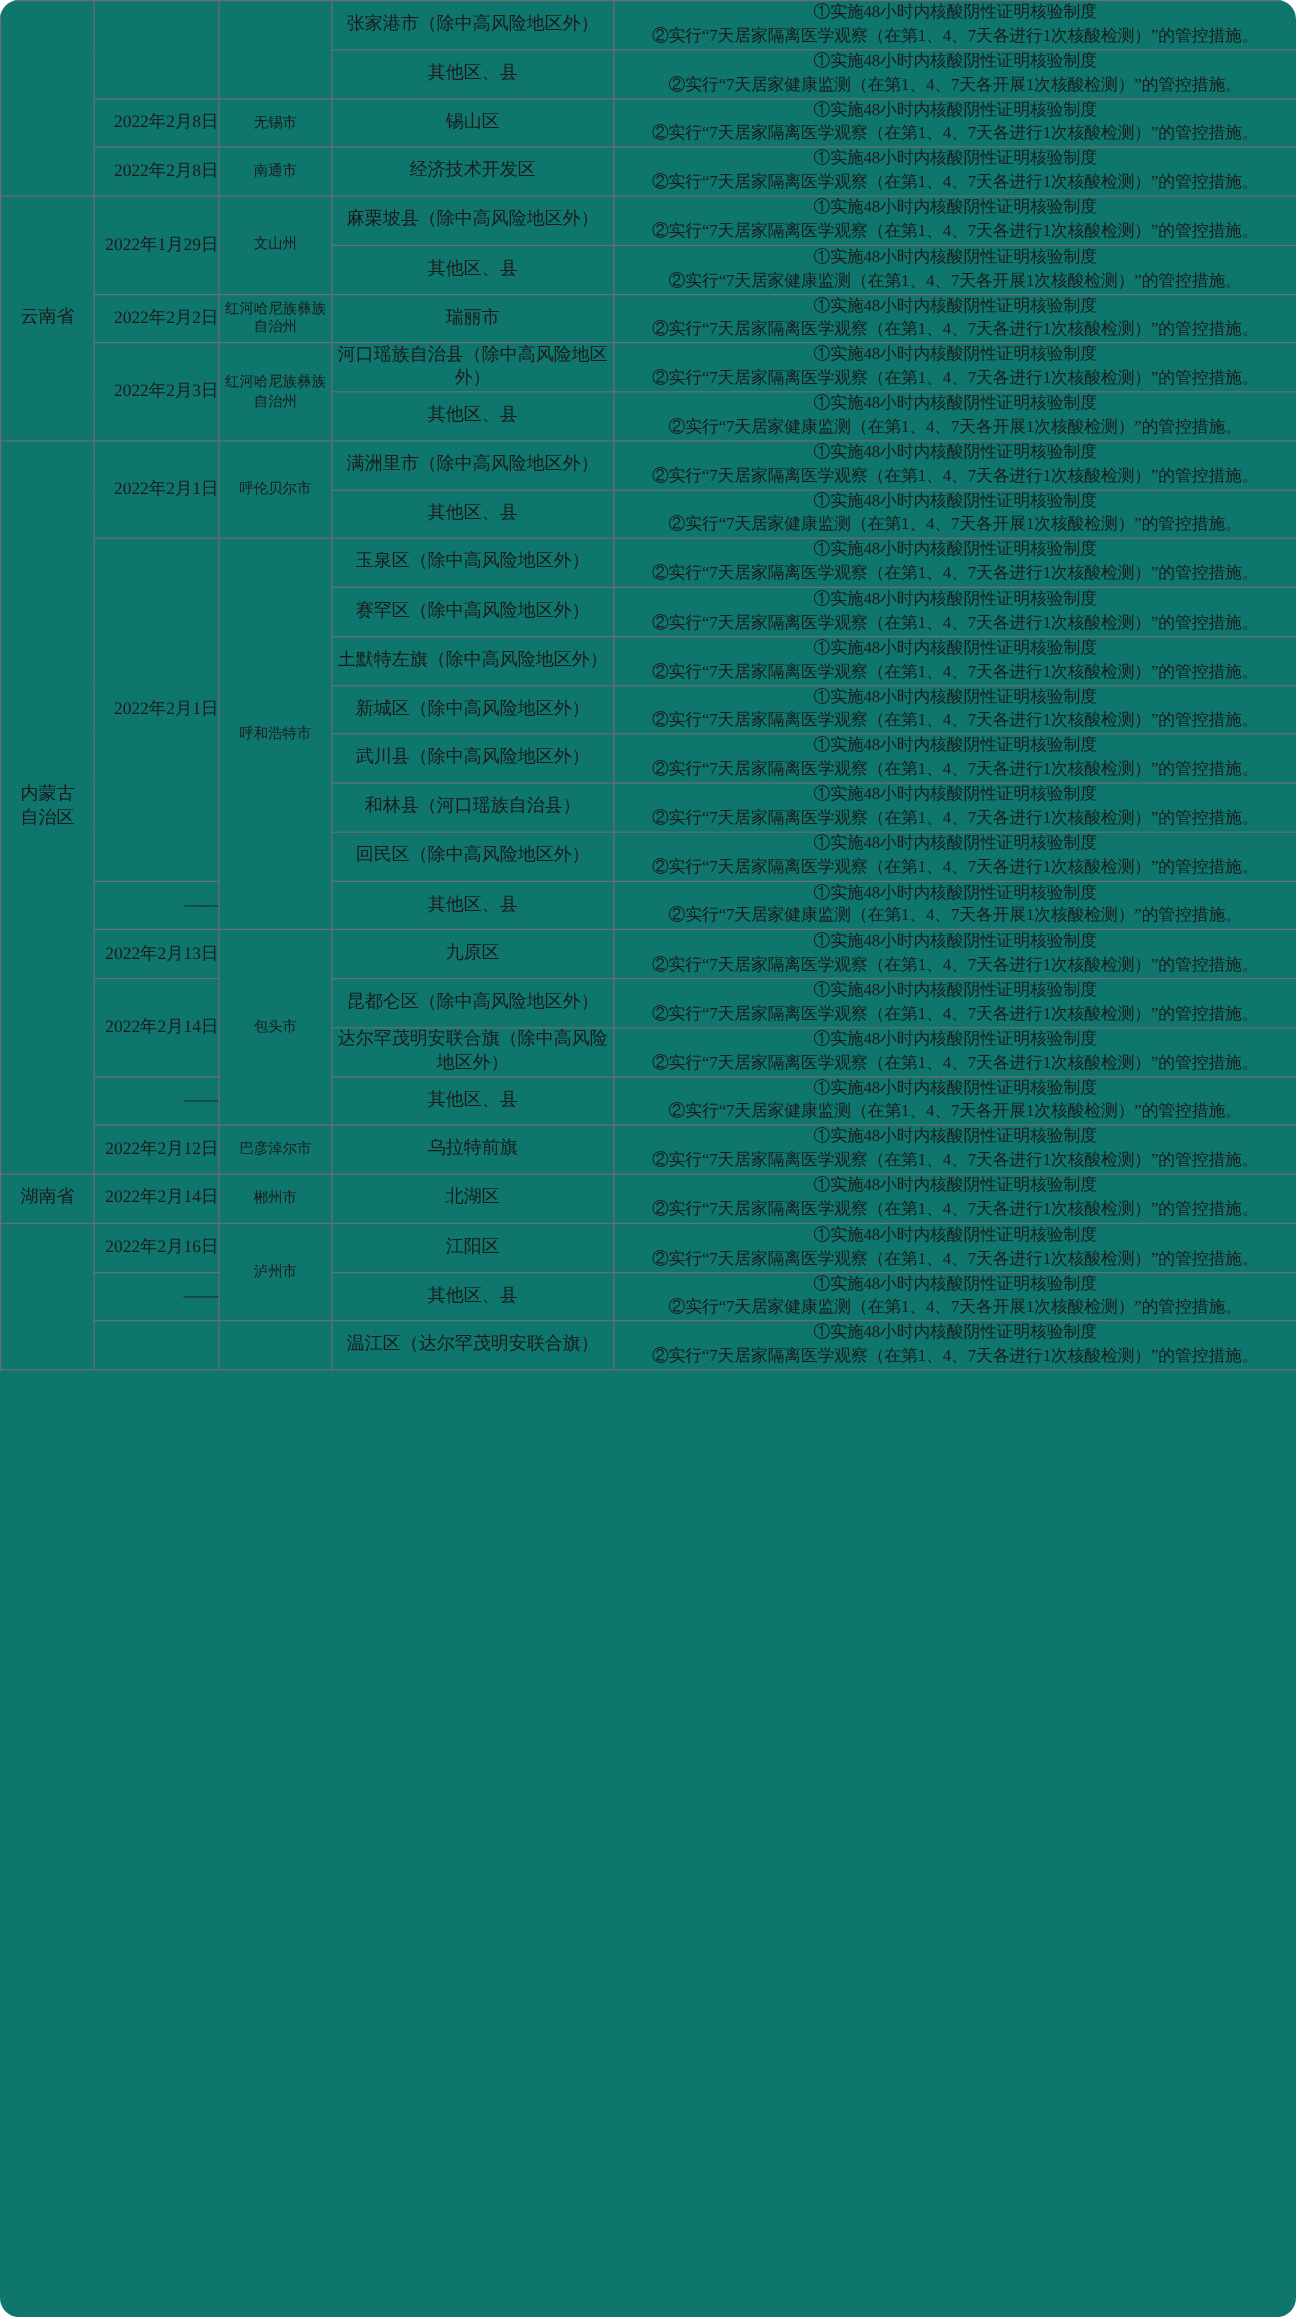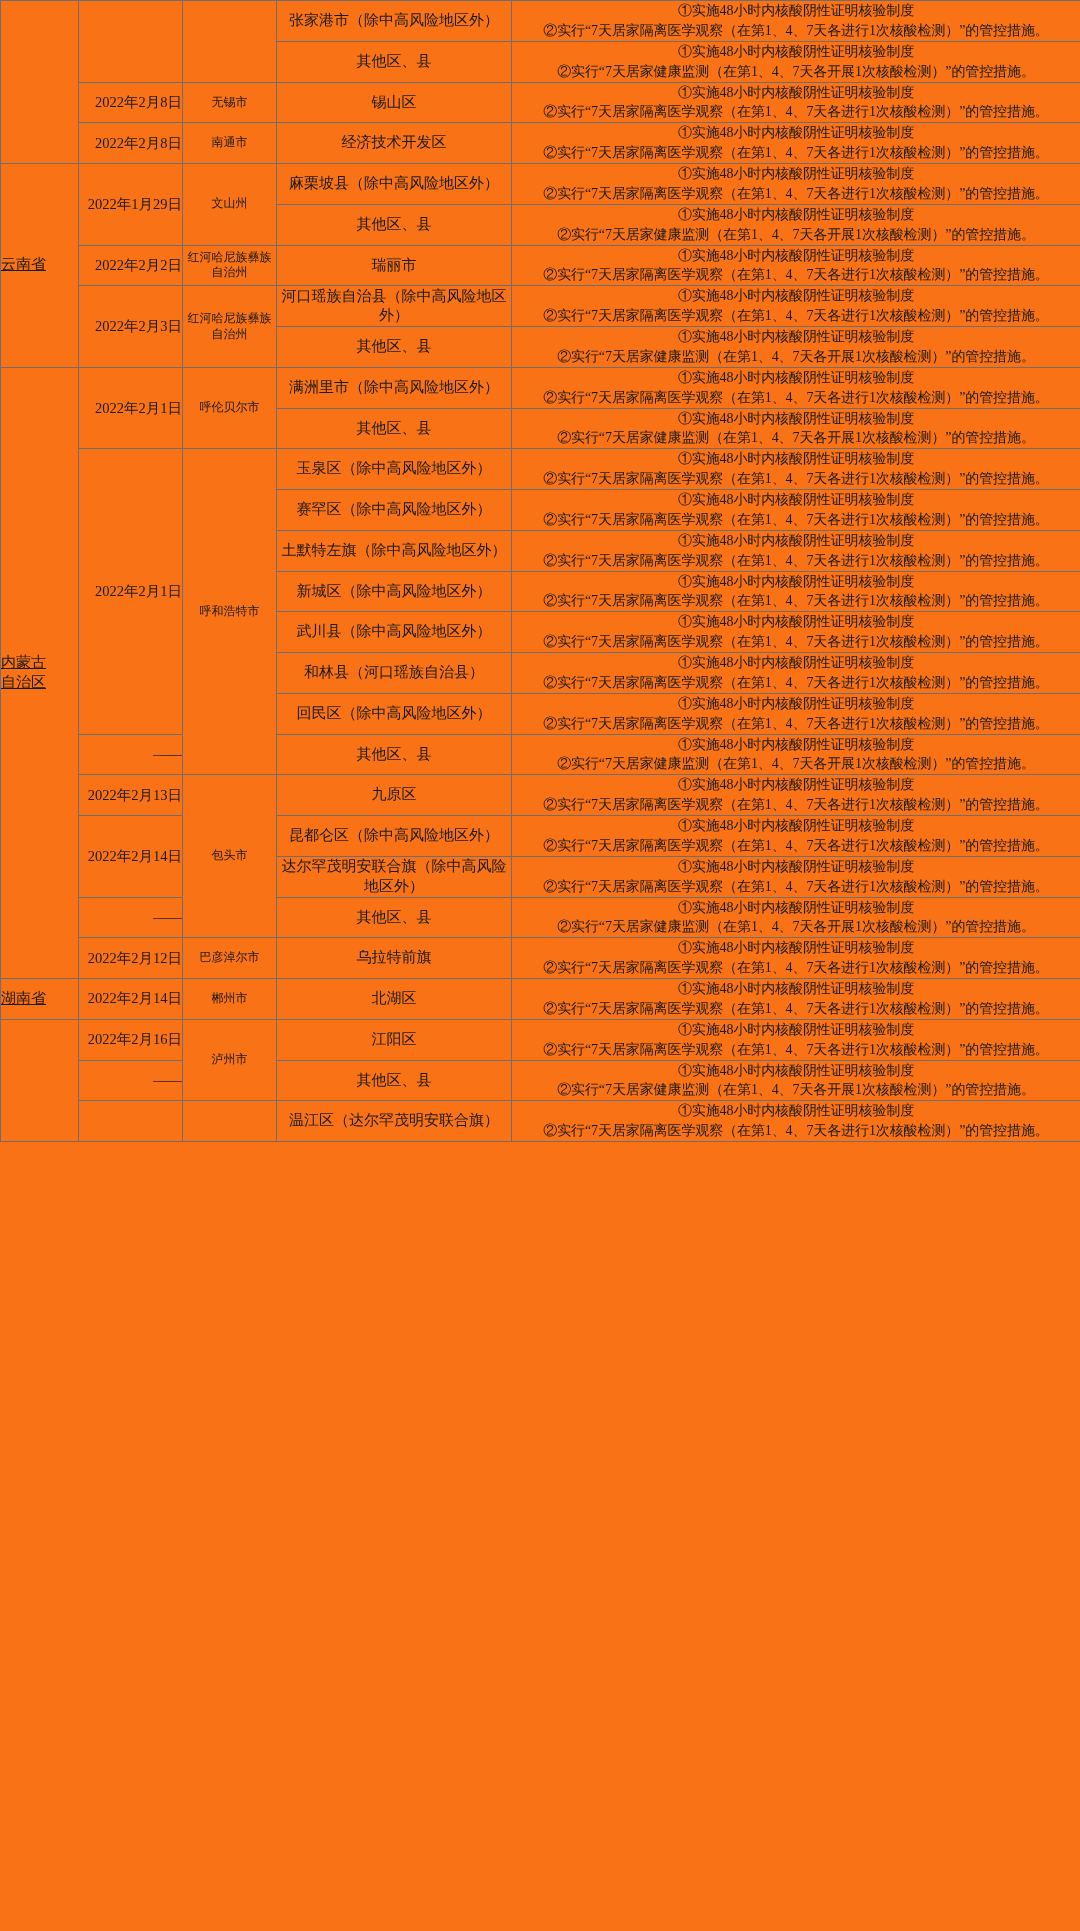--- a/index.html
+++ b/index.html
@@ -6,47 +6,47 @@
   body{
     font-family:"Liberation Serif","DejaVu Serif",serif;
     color:#1a1a1a;
     -webkit-font-smoothing:antialiased;
   }
   #page{
     width:1080px;
     height:1931px;
     position:relative;
     overflow:hidden;
-    background:#f97316;
+    background:#0f766e;
     box-sizing:border-box;
+    border-radius:16px;
   }
   table.risk-table{
     width:1080px;
     border-collapse:collapse;
     table-layout:fixed;
     margin:0;
   }
   table.risk-table td{
     border:1px solid #6d6e71;
     padding:0;
     vertical-align:middle;
     box-sizing:border-box;
   }
   
   col.c-prov{width:78px;}
   col.c-date{width:104px;}
   col.c-city{width:94px;}
   col.c-area{width:235px;}
   col.c-meas{width:569px;}
   .cell-prov{
-    text-align:left;
+    text-align:center;
     font-size:15px;
     line-height:1.32;
     padding:4px 2px;
-    text-decoration:underline;
   }
   .cell-date{
     text-align:right;
     font-size:14.5px;
     line-height:1.3;
     padding:4px 2px;
     white-space:nowrap;
   }
   .cell-city{
     text-align:center;

